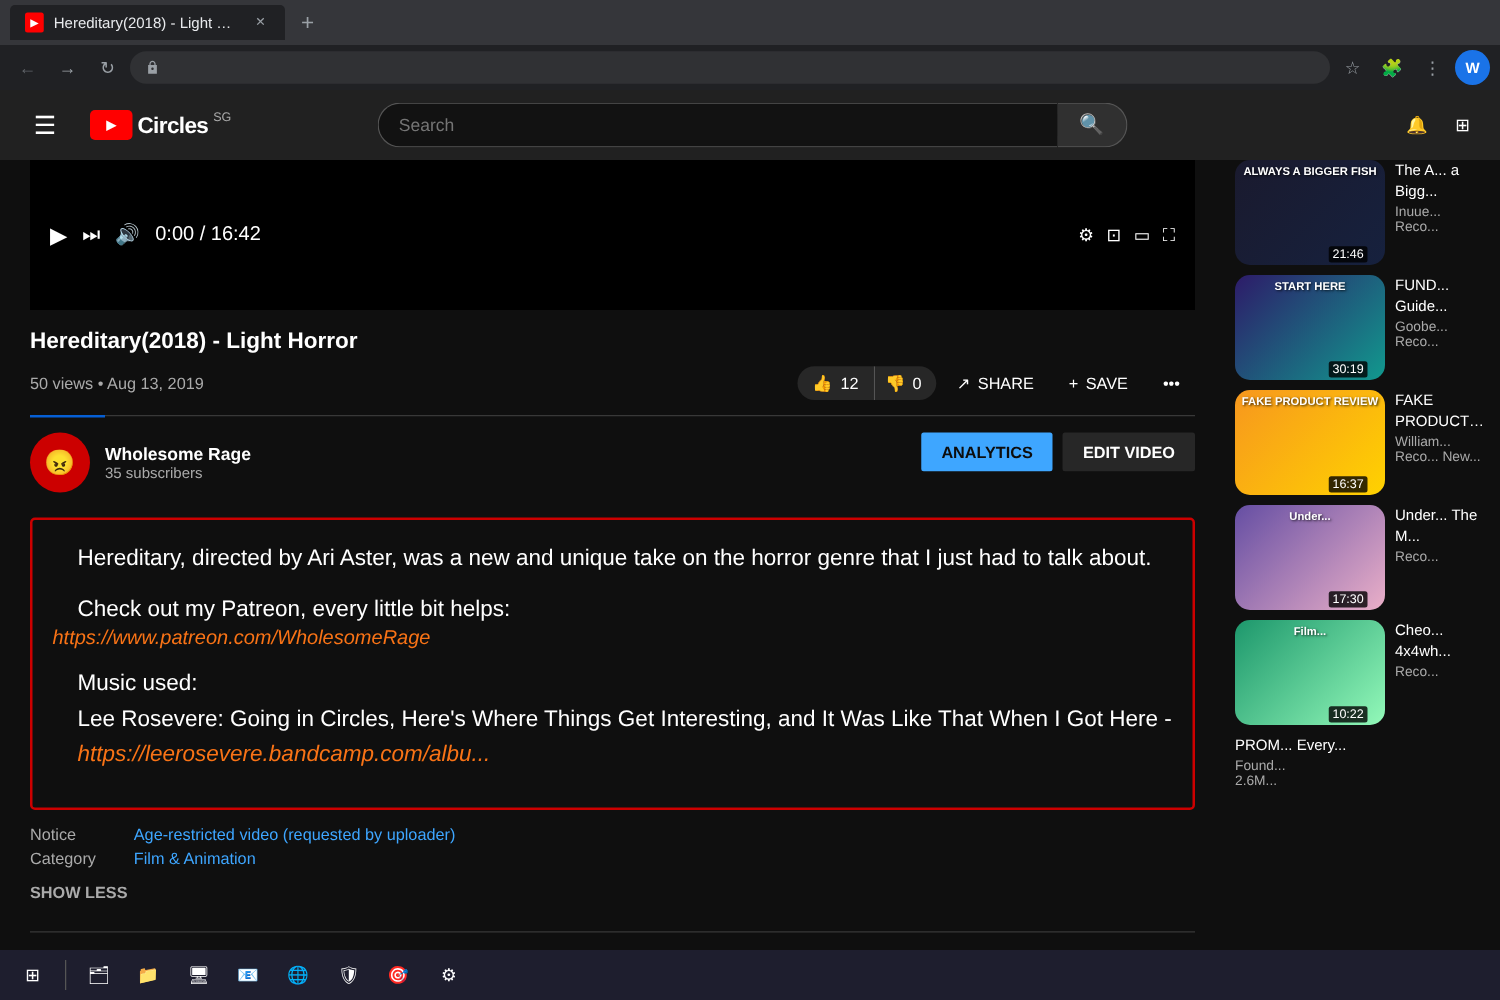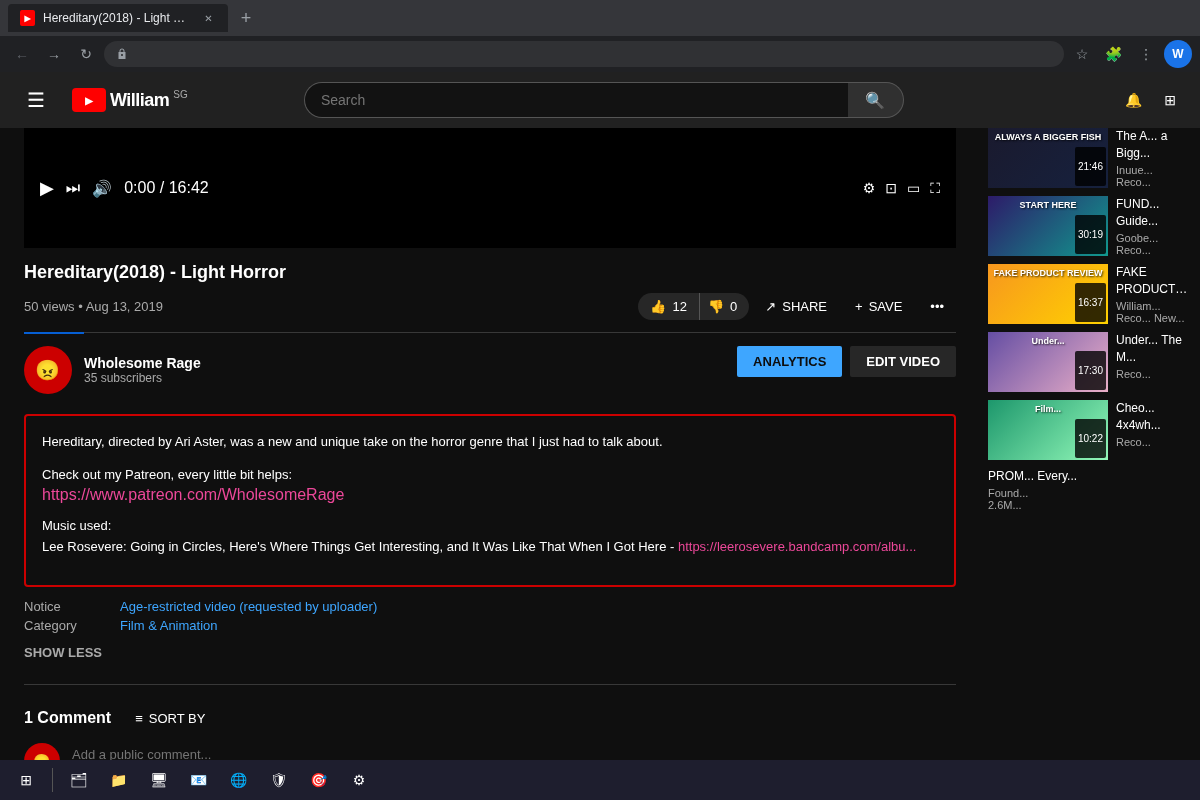--- a/index.html
+++ b/index.html
@@ -270,38 +270,40 @@
 
     
     .description-box {
       border: 2px solid #cc0000;
       border-radius: 4px;
       padding: 16px;
       margin-top: 8px;
       background: #0f0f0f;
     }
     .desc-text {
-      font-size: 13px;
+      font-size: 18px;
       color: #fff;
       line-height: 1.6;
+      margin-left: 20px;
     }
     .desc-link {
-      color: #ec4899;
+      color: #f97316;
       text-decoration: none;
+      font-style: italic;
     }
     .desc-section { margin-bottom: 12px; }
 
     
     .video-details {
       margin-top: 12px;
       font-size: 13px;
     }
     .detail-row {
       display: flex;
-      gap: 16px;
+      gap: 3px;
       margin-bottom: 4px;
     }
     .detail-label { color: #aaa; min-width: 80px; }
     .detail-value { color: #3ea6ff; text-align: center; }
     .show-less {
       color: #aaa;
       font-size: 13px;
       font-weight: 600;
       cursor: pointer;
       margin-top: 8px;
@@ -366,34 +368,34 @@
     .sidebar::-webkit-scrollbar { width: 4px; }
     .sidebar::-webkit-scrollbar-thumb { background: #555; }
     .sidebar-video {
       display: flex;
       gap: 8px;
       margin-bottom: 8px;
       cursor: pointer;
     }
     .sidebar-thumb {
       width: 120px;
-      height: 60px;
+      height: 84px;
       background: #333;
       flex-shrink: 0;
       position: relative;
-      border-radius: 0;
+      border-radius: 12px;
       overflow: hidden;
     }
     .thumb-duration {
       position: absolute;
-      bottom: 2px; right: 2px;
+      bottom: 2px; right: 14px;
       background: rgba(0,0,0,0.8);
       color: #fff;
       font-size: 10px;
-      padding: 14px 3px;
+      padding: 1px 3px;
       border-radius: 2px;
     }
     .sidebar-info { flex: 1; overflow: hidden; }
     .sidebar-title {
       font-size: 12px;
       color: #fff;
       line-height: 1.4;
       display: -webkit-box;
       -webkit-line-clamp: 2;
       -webkit-box-orient: vertical;
@@ -471,21 +473,21 @@
   </div>
 </div>
 
 <div class="yt-header">
   <div class="yt-menu-icon">
     <span>☰</span>
   </div>
   <div class="yt-logo">
     <div class="yt-logo-icon">▶</div>
     <div style="display:flex; flex-direction:column;">
-      <span class="yt-logo-text">William</span>
+      <span class="yt-logo-text">Circles</span>
     </div>
     <span class="yt-logo-badge">SG</span>
   </div>
   <div class="yt-search-container">
     <input class="yt-search-input" type="text" placeholder="Search" style="">
     <button class="yt-search-btn">🔍</button>
   </div>
   <div class="yt-header-actions">
     <div class="browser-action-btn" style="color:#fff;">🔔</div>
     <div class="browser-action-btn" style="color:#fff;">⊞</div>

